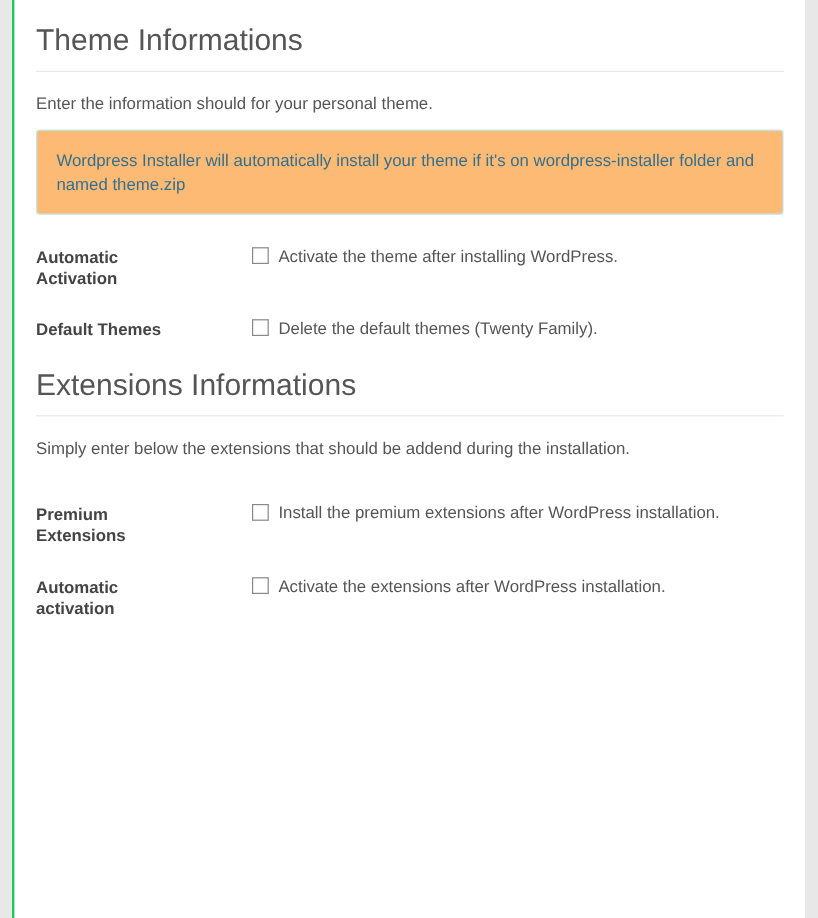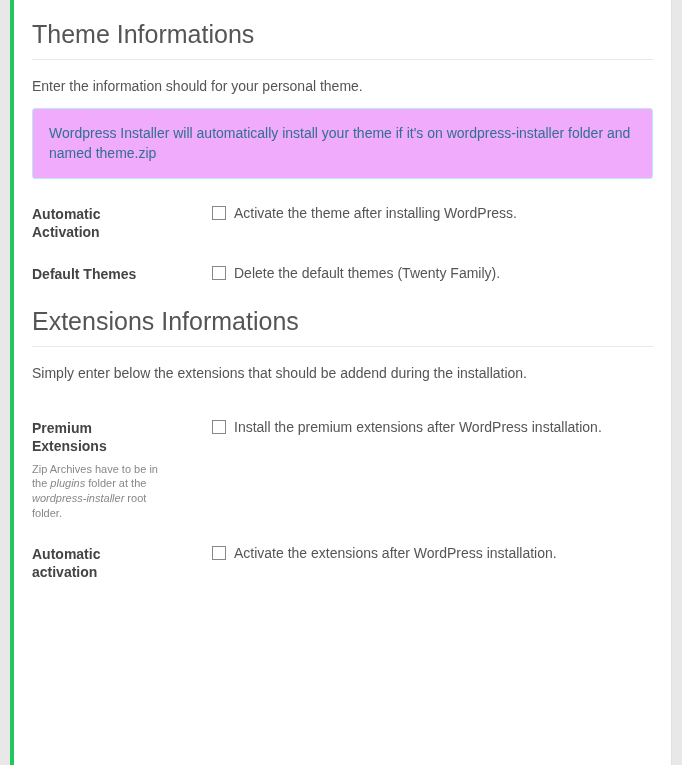--- a/index.html
+++ b/index.html
@@ -8,39 +8,39 @@
   background: #e8e8e8;
   width: 682px;
   height: 765px;
   overflow: hidden;
 }
 .container {
   background: #fff;
   margin: 0 10px;
   padding: 8px 18px 30px 18px;
   min-height: 765px;
-  border-left: 4px solid #22c55e;
+  border-left: 2px solid #22c55e;
   border-right: 1px solid #e0e0e0;
 }
 h2.section-title {
   font-size: 25px;
   font-weight: 400;
   color: #555;
   margin-top: 12px;
   margin-bottom: 10px;
   padding-bottom: 10px;
   border-bottom: 1px solid #e8e8e8;
 }
 .intro {
   font-size: 14px;
   color: #555;
   margin: 18px 0 14px 0;
 }
 .info-box {
-  background: #f0abfc;
+  background: #fdba74;
   border: 1px solid #bce8f1;
   color: #31708f;
   padding: 14px 16px;
   border-radius: 3px;
   font-size: 14px;
   line-height: 1.45;
   margin-bottom: 26px;
 }
 .field-row {
   display: flex;
@@ -141,21 +141,20 @@
   <h2 class="section-title">Extensions Informations</h2>
 
   <p class="intro">Simply enter below the extensions that should be addend during the installation.</p>
 
   <div class="field-row">
   </div>
 
   <div class="field-row">
     <div class="label-col">
       <div class="label-title">Premium Extensions</div>
-      <div class="label-help"><span>Zip Archives have to be in the </span><i>plugins</i><span> folder at the </span><i>wordpress-installer</i><span> root folder.</span></div>
     </div>
     <div class="input-col">
       <label class="checkbox-wrap">
         <span class="faux-checkbox"></span>
         <span class="check-label">Install the premium extensions after WordPress installation.</span>
       </label>
     </div>
   </div>
 
   <div class="field-row">

